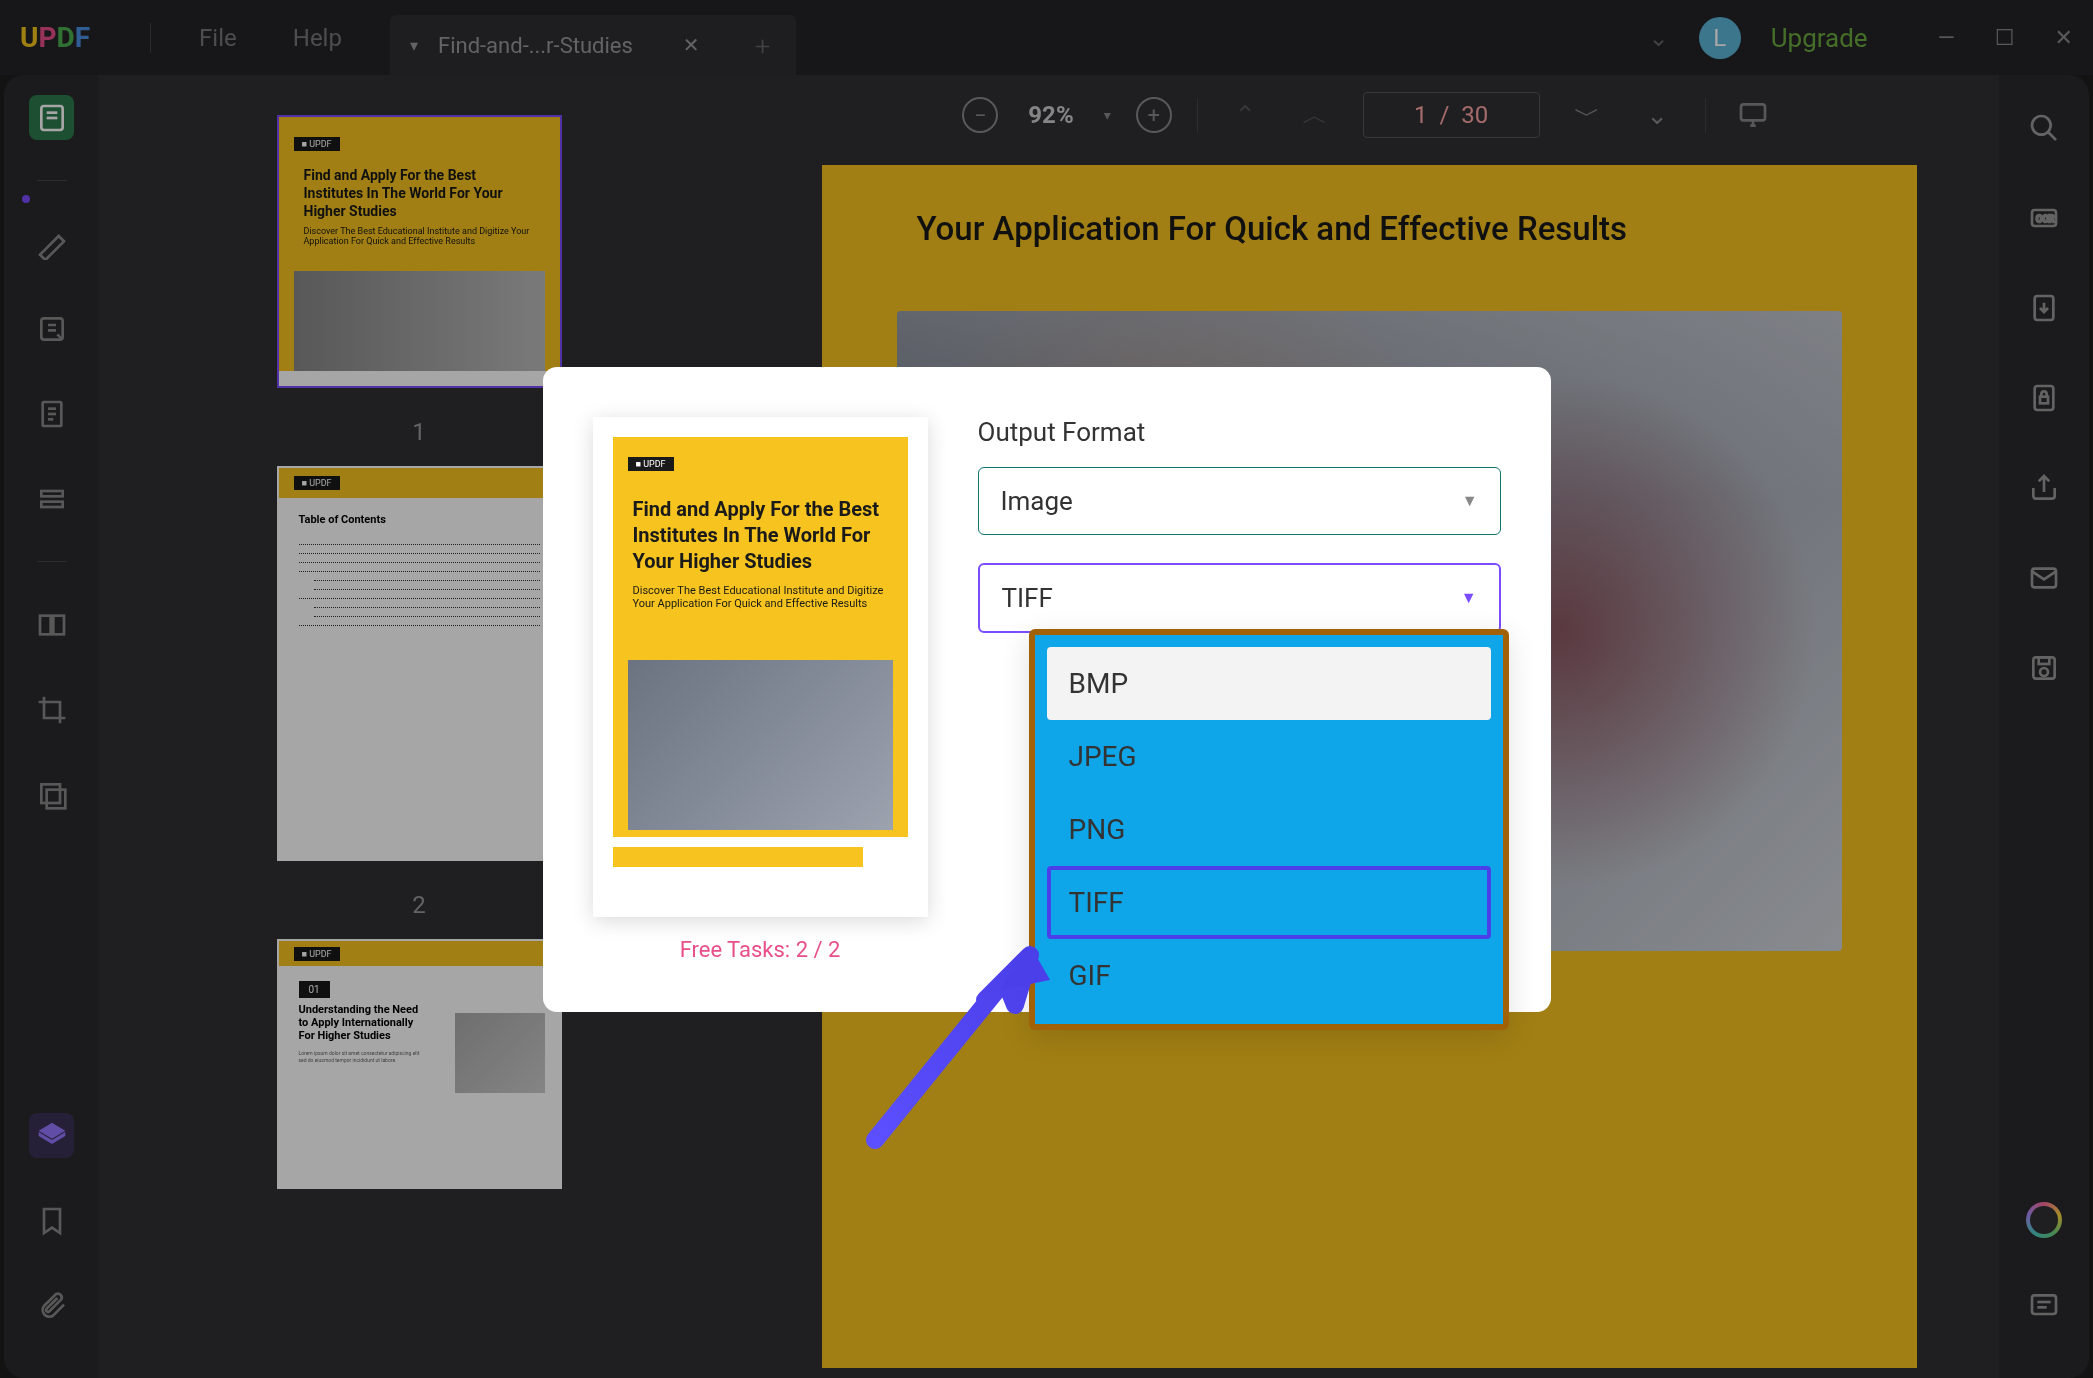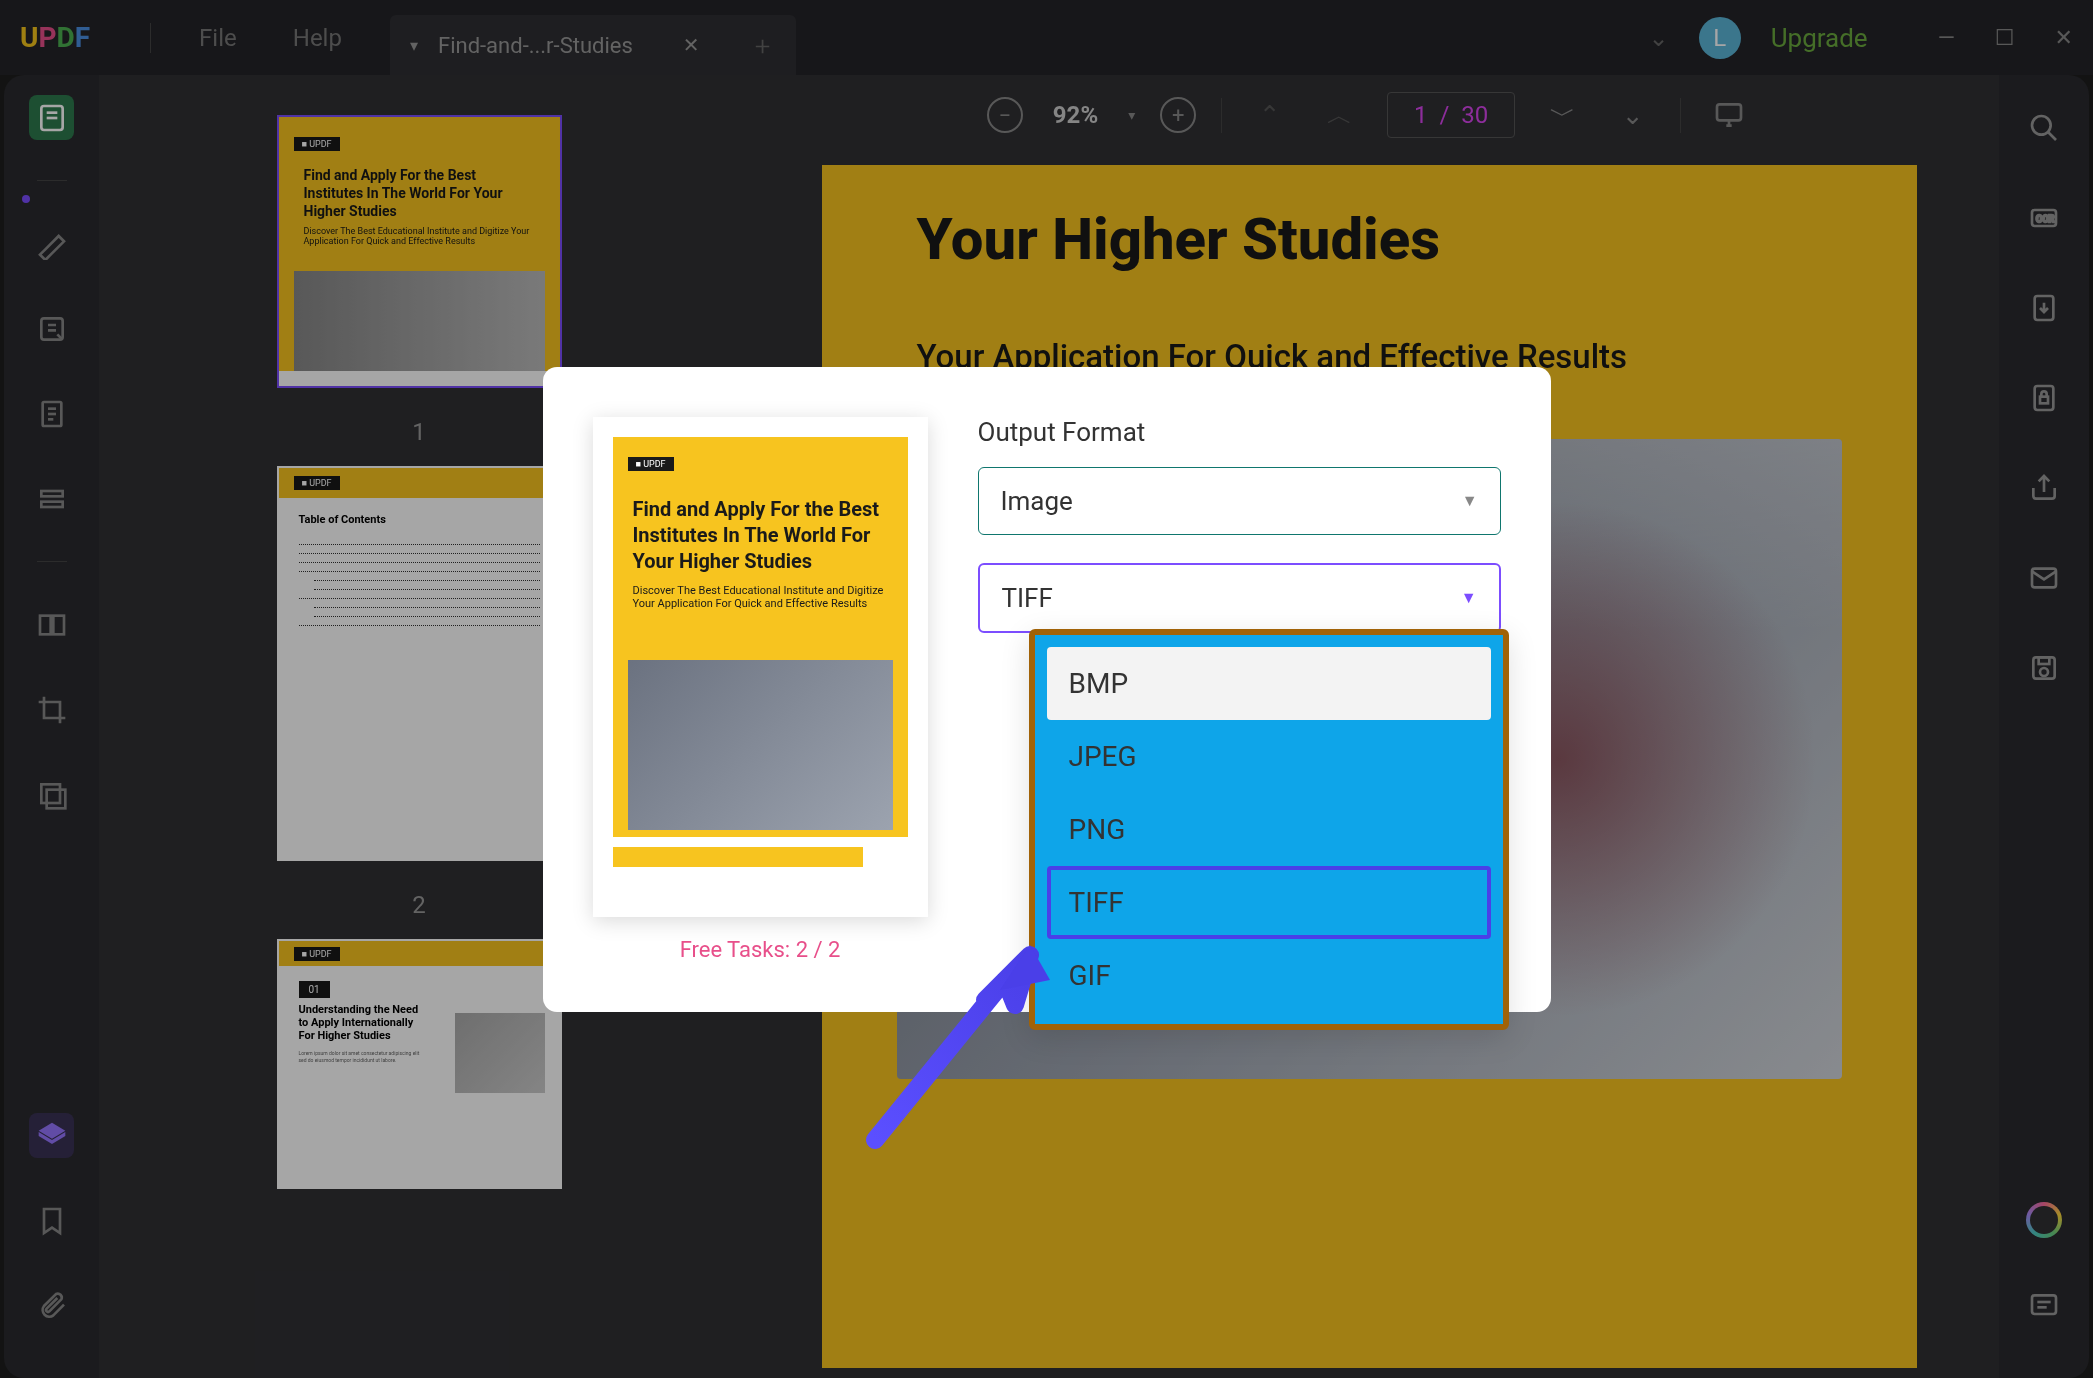--- a/index.html
+++ b/index.html
@@ -50,21 +50,21 @@
   .thumb-toc-line { border-bottom: 1px dotted #333; margin: 8px 20px; font-size: 6px; position: relative; }
   .thumb-3 .section-label { background: #1a1a1a; color: #fff; font-size: 10px; padding: 3px 10px; display: inline-block; margin: 15px 20px 5px; }
   .thumb-3 .section-title { font-size: 11px; font-weight: bold; padding: 0 20px; line-height: 1.2; }
   
   .document-view { flex: 1; background: #303034; display: flex; flex-direction: column; }
   .toolbar { height: 80px; display: flex; align-items: center; justify-content: center; gap: 25px; padding: 0 30px; }
   .toolbar-btn { width: 45px; height: 45px; display: flex; align-items: center; justify-content: center; color: #888; cursor: pointer; font-size: 26px; }
   .toolbar-btn.circle { border: 2px solid #888; border-radius: 50%; width: 36px; height: 36px; font-size: 22px; }
   .zoom-value { color: #ccc; font-size: 24px; margin: 0 5px; font-weight: bold; }
   .toolbar-chevron { color: #888; font-size: 14px; }
-  .page-input { border: 1px solid #555; border-radius: 4px; background: transparent; color: #d946ef; font-size: 24px; padding: 8px 20px; width: 128px; text-align: center; }
+  .page-input { border: 1px solid #555; border-radius: 4px; background: transparent; color: #fca5a5; font-size: 24px; padding: 8px 20px; width: 177px; text-align: center; }
   .toolbar-divider { width: 1px; height: 35px; background: #444; }
   
   .doc-content { flex: 1; display: flex; justify-content: center; padding: 10px 50px; overflow: hidden; }
   .doc-page { width: 1095px; background: #f7c41f; position: relative; }
   .doc-title { font-size: 58px; font-weight: 800; color: #1a1a1a; padding: 40px 95px 20px; }
   .doc-subtitle { font-size: 33px; color: #1a1a1a; padding: 0 95px 30px; line-height: 1.3; font-weight: 500; }
   .doc-image { margin: 30px 75px 0; height: 640px; background: linear-gradient(135deg, #6b7280, #9ca3af, #d1d5db); border-radius: 4px; position: relative; overflow: hidden; }
   .doc-image::before { content:''; position:absolute; inset:0; background: radial-gradient(circle at 30% 40%, rgba(200,140,100,0.5), transparent 40%), radial-gradient(circle at 70% 50%, rgba(120,30,40,0.6), transparent 35%), linear-gradient(to bottom, rgba(255,255,255,0.3), transparent 30%); }
   .yellow-strip { height: 110px; background: #f7c41f; margin-top: 0; }
   
@@ -263,21 +263,20 @@
       <div class="toolbar-divider"></div>
       <div class="toolbar-btn">
         <svg width="32" height="32" viewBox="0 0 24 24" fill="none" stroke="currentColor" stroke-width="2">
             <rect x="3" y="4" width="18" height="12" rx="2"></rect>
             <path d="M10 20h4M12 16v4"></path>
           </svg>
       </div>
     </div>
     <div class="doc-content">
       <div class="doc-page">
-        <div class="doc-title">Your Higher Studies</div>
         <div class="doc-subtitle">
           <br>
           <span>Your Application For Quick and Effective Results</span>
         </div>
         <div class="doc-image"></div>
         <div class="yellow-strip"></div>
       </div>
     </div>
   </div>
 

